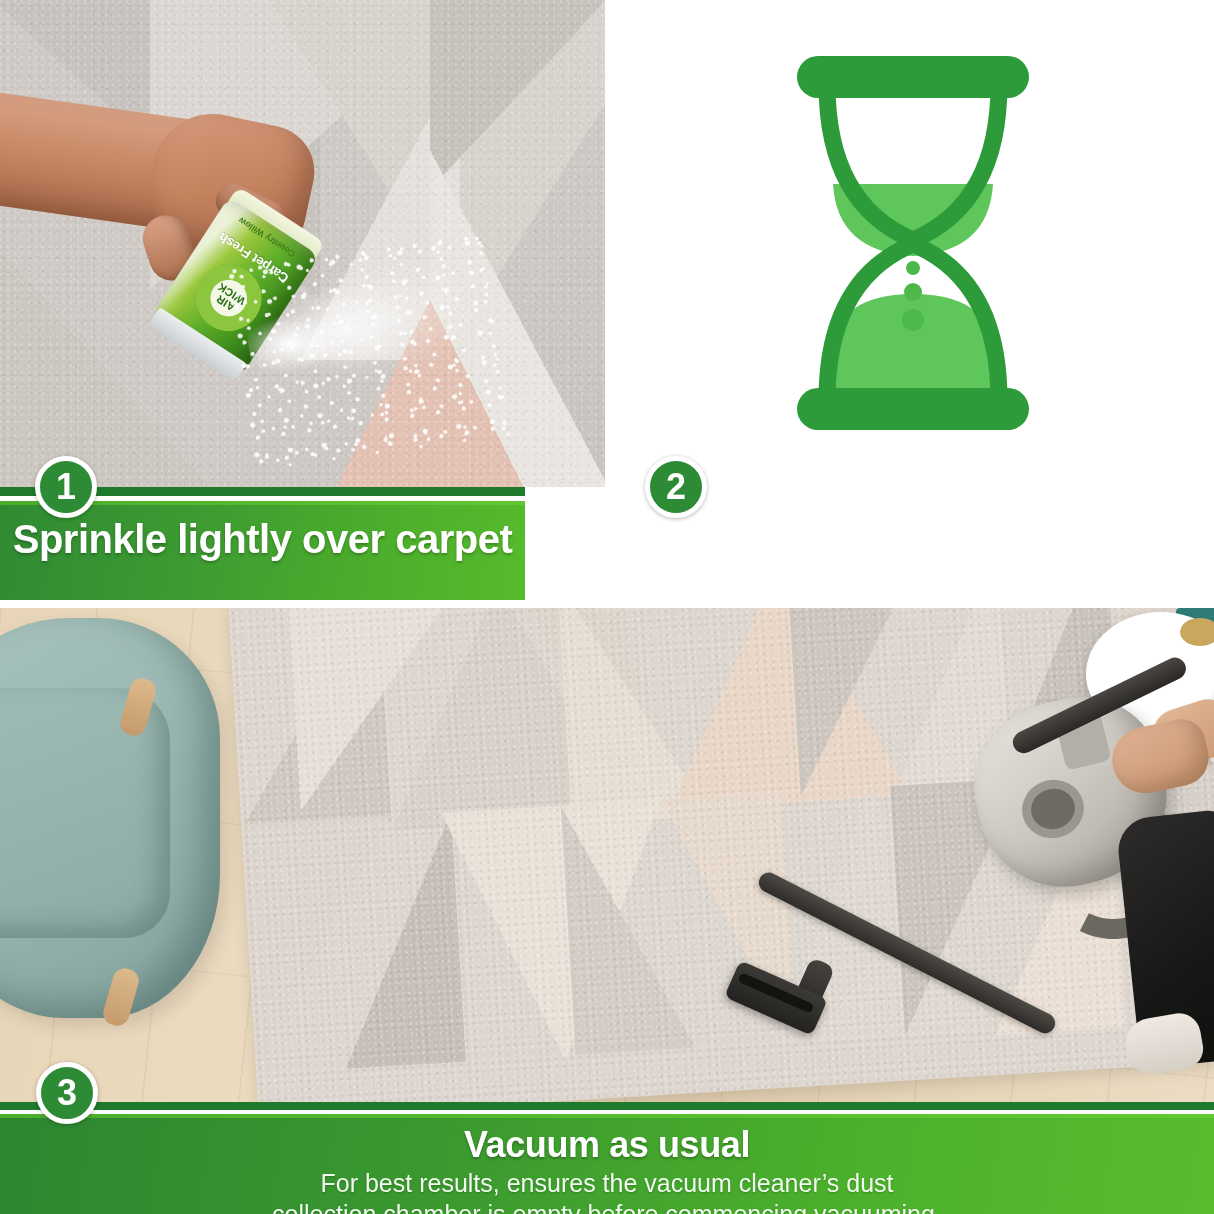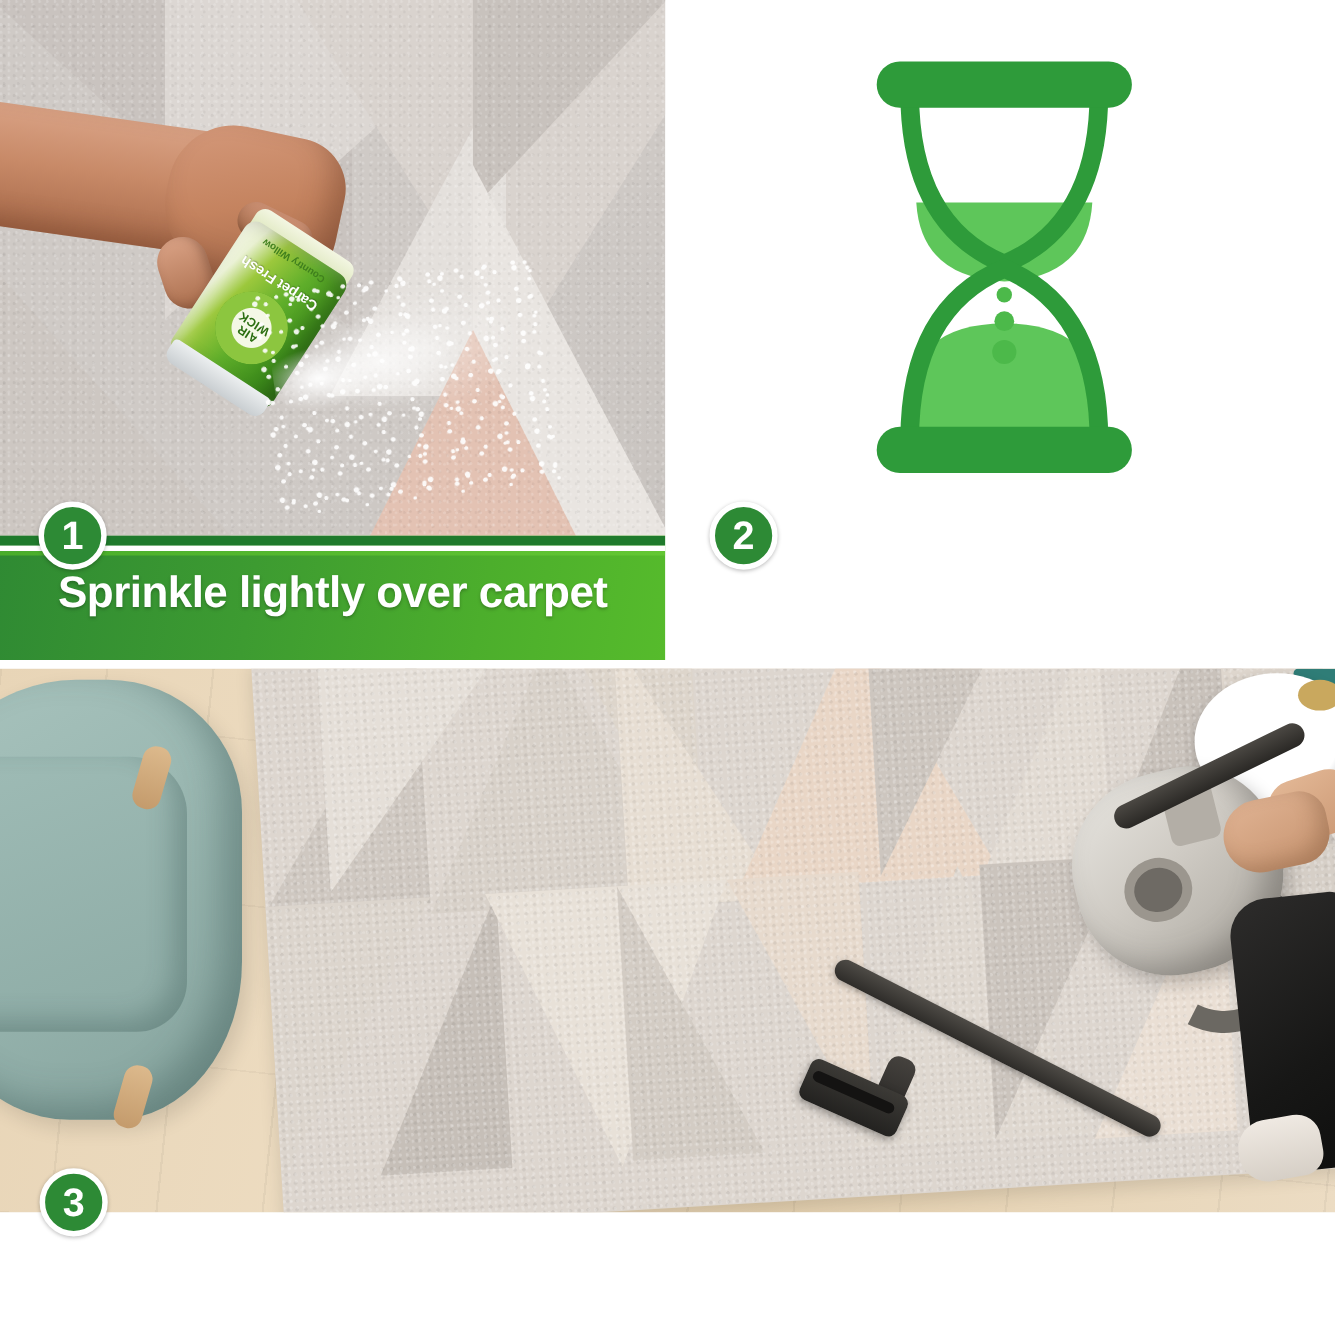--- a/index.html
+++ b/index.html
@@ -147,21 +147,21 @@
 
   
   .hourglass-wrap { position:absolute; left:0; top:0; width:603px; height:487px;
     display:flex; align-items:center; justify-content:center; background:#fff; }
 
   
   .capbar {
     position:absolute; bottom:0; height:113px; overflow:hidden;
     background:linear-gradient(100deg, #2f8a33 0%, #3d9b31 38%, #4cae2c 72%, #56bb2c 100%);
   }
-  .capbar-1 { left:0; width:605px; }
+  .capbar-1 { left:0; width:525px; }
   .capbar .rule-dark {
     position:absolute; left:0; top:0; width:100%; height:9px; background:#1f7a2c;
   }
   .capbar .rule-white {
     position:absolute; left:0; top:9px; width:100%; height:5px; background:#ffffff;
   }
   .capbar .rule-light {
     position:absolute; left:0; top:14px; width:100%; height:4px;
     background:linear-gradient(90deg,#49ad2b,#63c733);
   }
@@ -488,16 +488,26 @@
       <div class="vac-neck"></div>
       <div class="vac-head"></div>
       <div class="vac-head-bar"></div>
 
       <div class="person-leg"></div>
       <div class="person-sock"></div>
       <div class="vac-arm"></div>
       <div class="vac-hand"></div>
     </div>
 
+    <div class="capbar-3">
+      <div class="rule-dark"></div>
+      <div class="rule-white"></div>
+      <div class="rule-light"></div>
+      <div class="cap3-title">Vacuum as usual</div>
+      <div class="cap3-sub">
+        <span>For best results, ensures the vacuum cleaner’s dust</span>
+        <span>collection chamber is empty before commencing vacuuming.</span>
+      </div>
+    </div>
   </div>
 
   <div class="step-circle sc-3">3</div>
 </div>
 
 </body></html>

